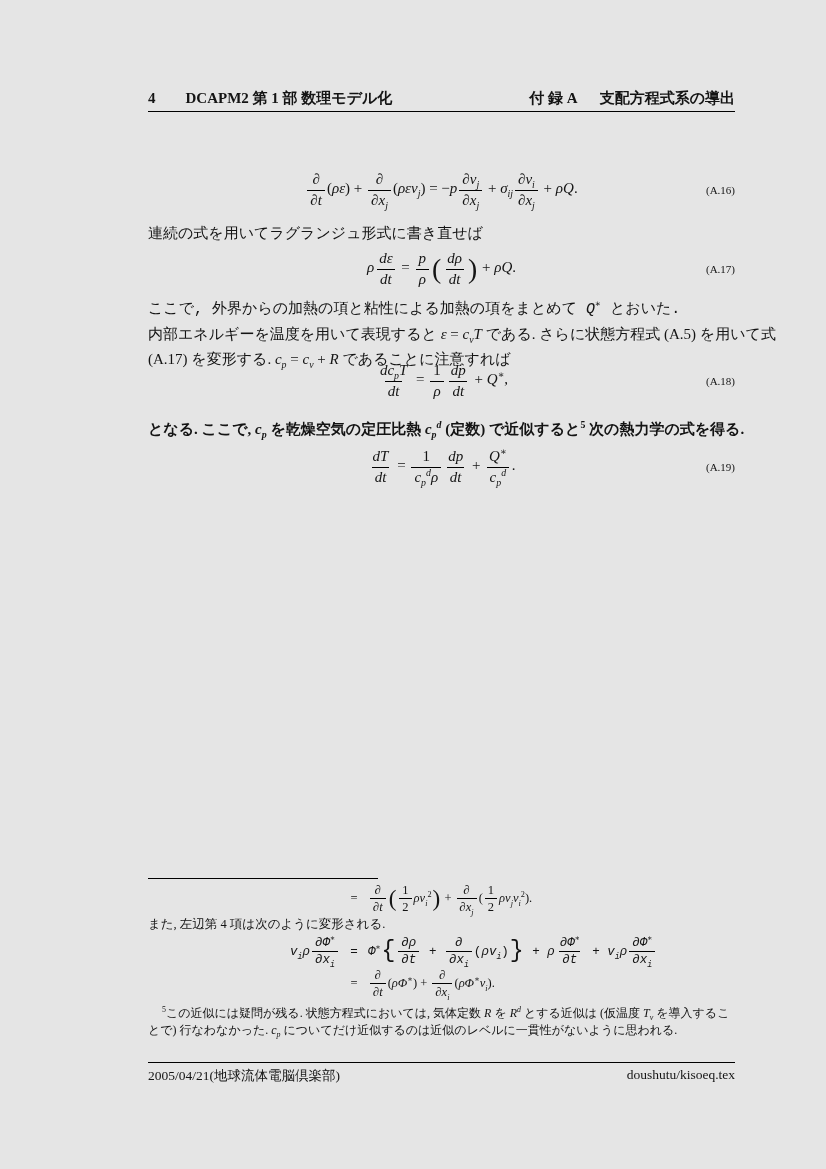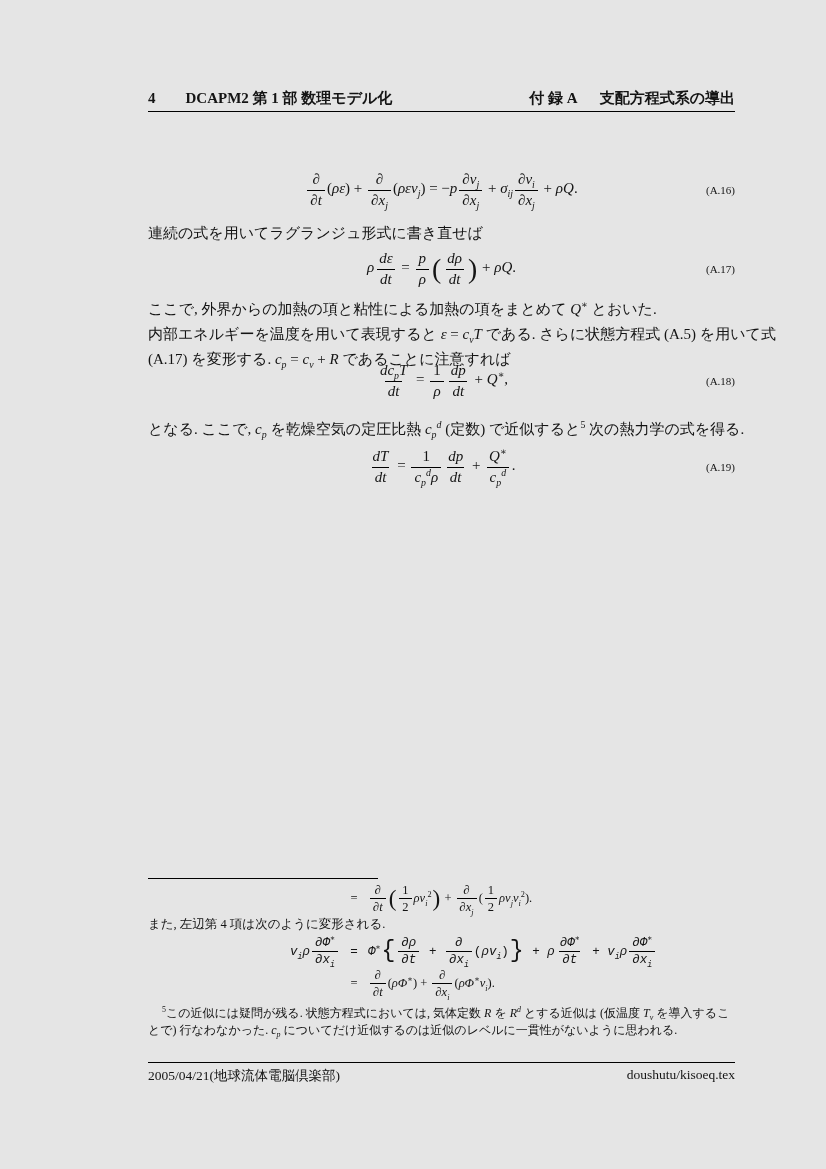--- a/index.html
+++ b/index.html
@@ -85,39 +85,39 @@
         </span><span class="mi"> = </span><span class="frac">
           <span class="num"><i>p</i></span>
           <span class="den"><i>ρ</i></span>
         </span><span class="bigp">(</span><span class="frac">
           <span class="num"><i>dρ</i></span>
           <span class="den"><i>dt</i></span>
         </span><span class="bigp">)</span><span class="mi"> + <i>ρQ</i>.</span></span>
     <span class="eq-tag">(A.17)</span>
   </div>
 
-  <div class="abs bline" style="top:298px;"><span class="tx">ここで, 外界からの加熱の項と粘性による加熱の項をまとめて </span><span class="mi"><i>Q</i><sup>∗</sup></span><span class="tx"> とおいた.</span></div>
+  <div class="abs bline" style="top:298px;font-family:Liberation Mono, monospace;"><span class="tx">ここで, 外界からの加熱の項と粘性による加熱の項をまとめて </span><span class="mi"><i>Q</i><sup>∗</sup></span><span class="tx"> とおいた.</span></div>
   <div class="abs bline" style="top:323px;"><span class="tx">内部エネルギーを温度を用いて表現すると </span><span class="mi"><i>ε</i> = <i>c</i><sub><i>v</i></sub><i>T</i></span><span class="tx"> である. さらに状態方程式 (A.5) を用いて式</span></div>
   <div class="abs bline" style="top:348px;"><span class="tx">(A.17) を変形する. </span><span class="mi"><i>c</i><sub><i>p</i></sub> = <i>c</i><sub><i>v</i></sub> + <i>R</i></span><span class="tx"> であることに注意すれば</span></div>
 
   <div class="abs eq" style="top:359px;height:44px;">
     <span class="eqbody"><span class="frac">
           <span class="num"><i>dc</i><sub><i>p</i></sub><i>T</i></span>
           <span class="den"><i>dt</i></span>
         </span><span class="mi"> = </span><span class="frac">
           <span class="num">1</span>
           <span class="den"><i>ρ</i></span>
         </span><span class="frac">
           <span class="num"><i>dp</i></span>
           <span class="den"><i>dt</i></span>
         </span><span class="mi"> + <i>Q</i><sup>∗</sup>,</span></span>
     <span class="eq-tag">(A.18)</span>
   </div>
 
-  <div class="abs bline" style="top:418px;"><span class="tx">となる. ここで, </span><span class="mi"><i>c</i><sub><i>p</i></sub></span><span class="tx"> を乾燥空気の定圧比熱 </span><span class="mi"><i>c</i><sub><i>p</i></sub><sup><i>d</i></sup></span><span class="tx"> (定数) で近似すると<sup>5</sup> 次の熱力学の式を得る.</span></div>
+  <div class="abs bline" style="top:418px;font-weight:bold;"><span class="tx">となる. ここで, </span><span class="mi"><i>c</i><sub><i>p</i></sub></span><span class="tx"> を乾燥空気の定圧比熱 </span><span class="mi"><i>c</i><sub><i>p</i></sub><sup><i>d</i></sup></span><span class="tx"> (定数) で近似すると<sup>5</sup> 次の熱力学の式を得る.</span></div>
 
   <div class="abs eq" style="top:441px;height:52px;">
     <span class="eqbody"><span class="frac">
           <span class="num"><i>dT</i></span>
           <span class="den"><i>dt</i></span>
         </span><span class="mi"> = </span><span class="frac">
           <span class="num">1</span>
           <span class="den"><i>c</i><sub><i>p</i></sub><sup><i>d</i></sup><i>ρ</i></span>
         </span><span class="frac">
           <span class="num"><i>dp</i></span>

